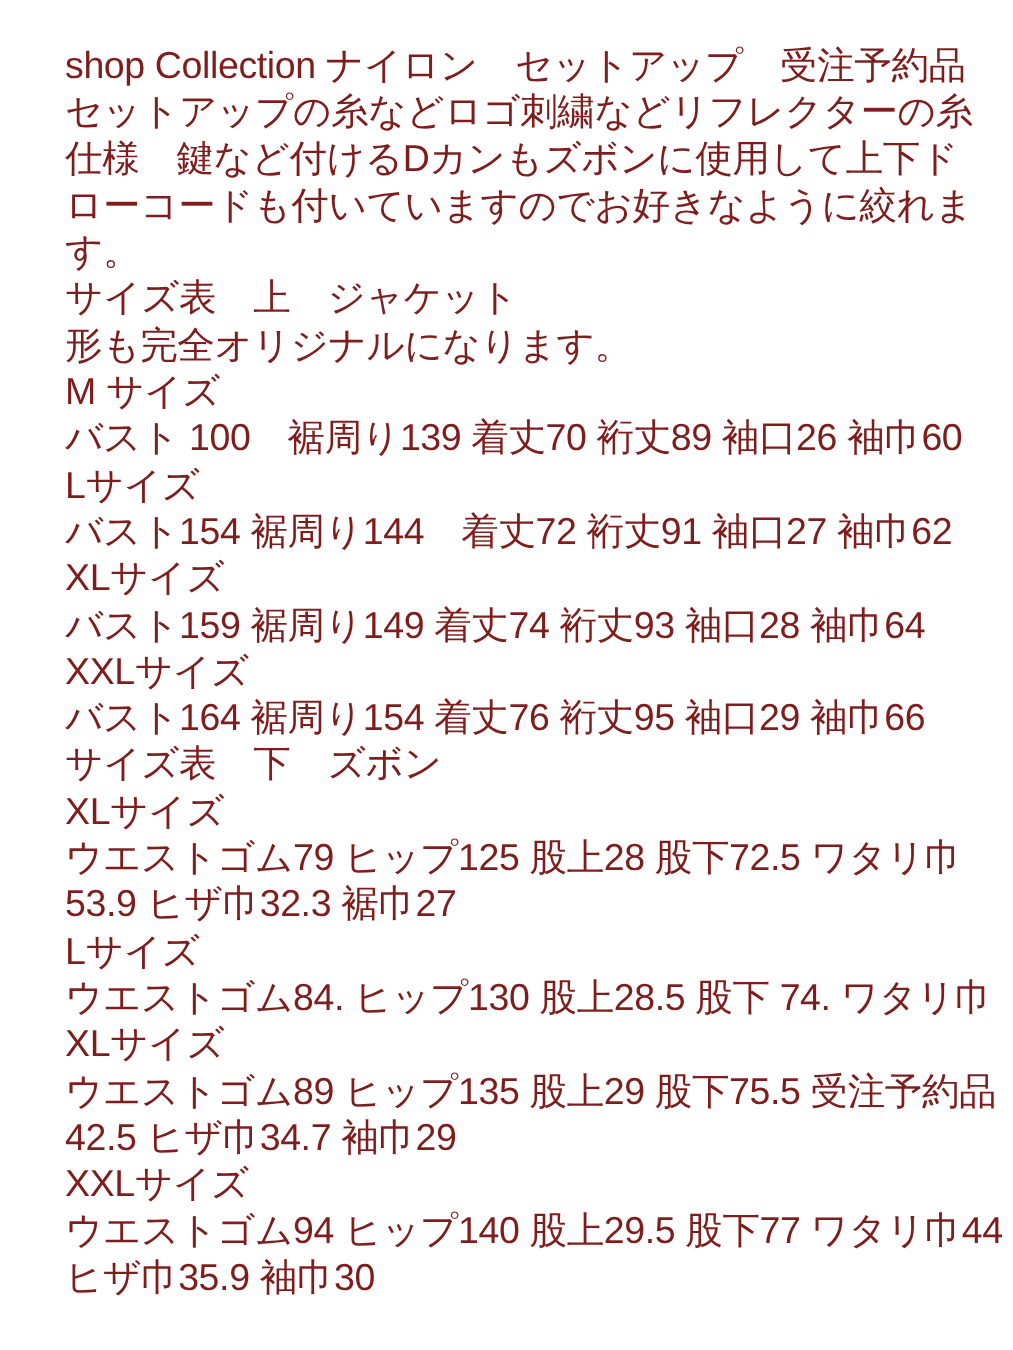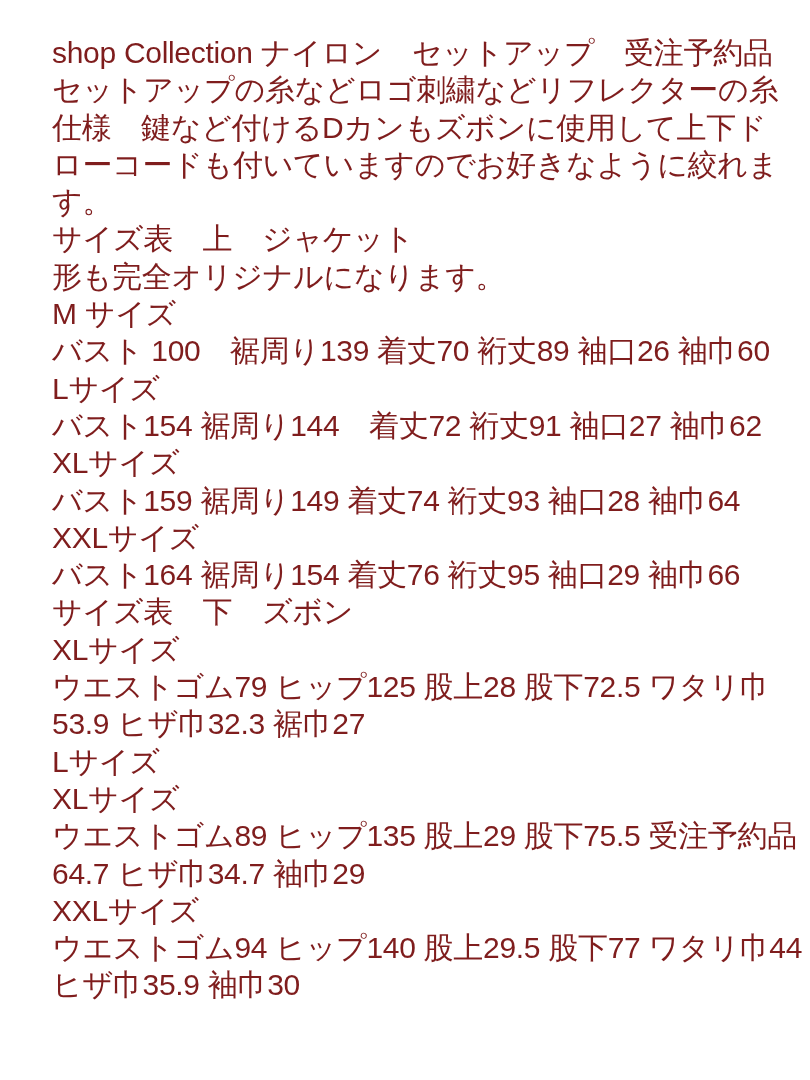--- a/index.html
+++ b/index.html
@@ -49,20 +49,21 @@
   <div class="line">バスト159 裾周り149 着丈74 裄丈93 袖口28 袖巾64</div>
   <div class="line">XXLサイズ</div>
   <div class="line">バスト164 裾周り154 着丈76 裄丈95 袖口29 袖巾66</div>
 
   <div class="line">サイズ表　下　ズボン</div>
 
   <div class="line">XLサイズ</div>
   <div class="line">ウエストゴム79 ヒップ125 股上28 股下72.5 ワタリ巾</div>
   <div class="line">53.9 ヒザ巾32.3 裾巾27</div>
   <div class="line">Lサイズ</div>
+  <div class="line">ウエストゴム84. ヒップ130 股上28.5 股下 74. ワタリ巾</div>
   <div class="line">XLサイズ</div>
   <div class="line">ウエストゴム89 ヒップ135 股上29 股下75.5 受注予約品</div>
-  <div class="line">64.7 ヒザ巾34.7 袖巾29</div>
+  <div class="line">42.5 ヒザ巾34.7 袖巾29</div>
   <div class="line">XXLサイズ</div>
   <div class="line">ウエストゴム94 ヒップ140 股上29.5 股下77 ワタリ巾44</div>
   <div class="line">ヒザ巾35.9 袖巾30</div>
 
 </div>
 
 </body></html>

